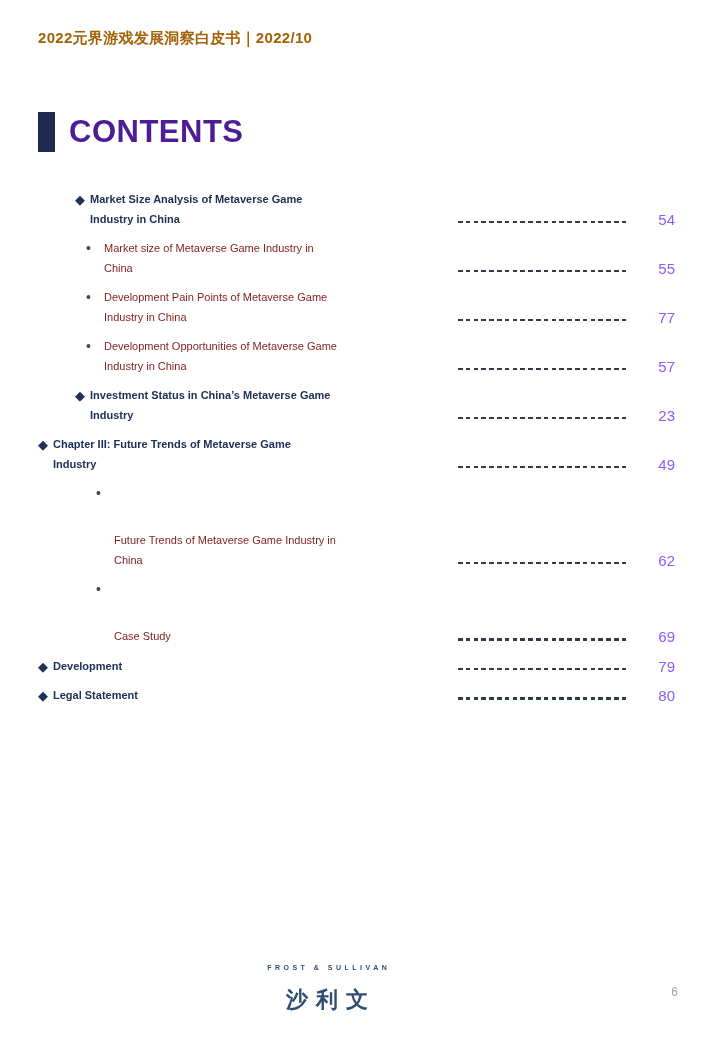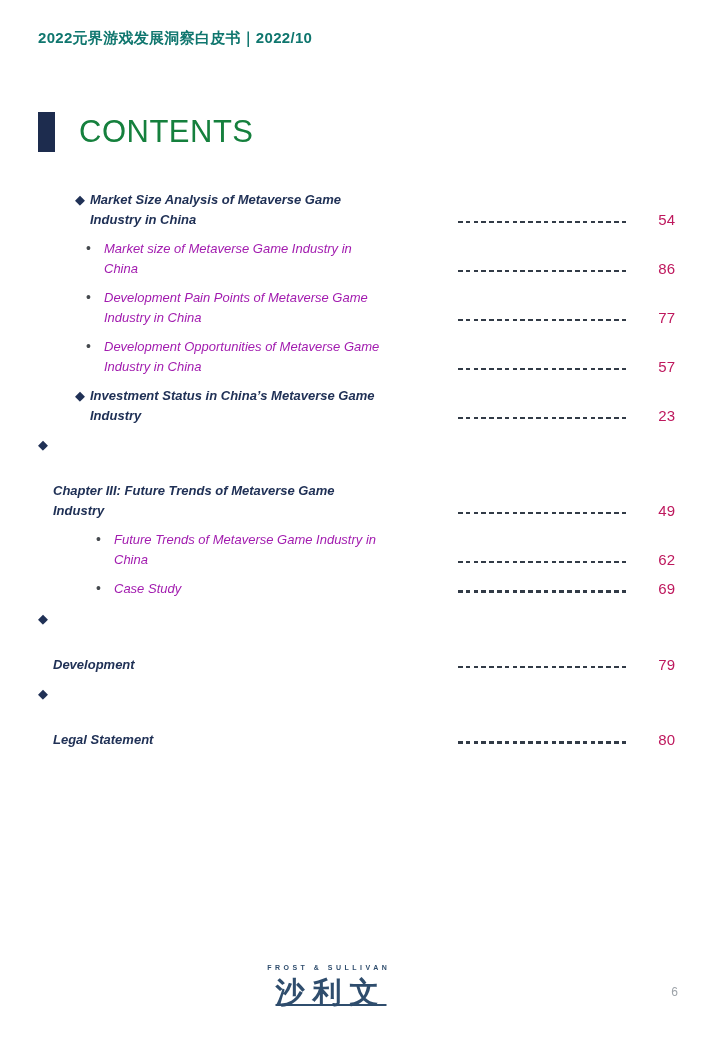--- a/index.html
+++ b/index.html
@@ -12,42 +12,42 @@
     overflow: hidden;
   }
 
   
   .doc-header {
     position: absolute;
     top: 29px;
     left: 38px;
     font-size: 15px;
     font-weight: bold;
-    color: #0f766e;
+    color: #a16207;
     letter-spacing: 0.3px;
   }
 
   
   .contents-heading {
     position: absolute;
     top: 112px;
     left: 38px;
     display: flex;
     align-items: center;
   }
   .contents-bar {
     width: 17px;
     height: 40px;
     background: #1d2c4e;
   }
   .contents-title {
-    margin-left: 24px;
+    margin-left: 14px;
     font-size: 31px;
-    font-weight: normal;
-    color: #15803d;
+    font-weight: bold;
+    color: #4c1d95;
     letter-spacing: 0.5px;
   }
 
   
   .toc {
     position: absolute;
     top: 190px;
     left: 38px;
     width: 652px;
   }
@@ -59,52 +59,51 @@
     width: 420px;
     position: relative;
     box-sizing: border-box;
   }
   .marker {
     position: absolute;
     top: 0;
     line-height: 19.5px;
   }
   .lvl1 .marker  { left: 0; }
-  .lvl1 .toc-text  { padding-left: 15px; margin-top: 46px; }
+  .lvl1 .toc-text  { padding-left: 15px; }
   .lvl2 .marker  { left: 37px; }
   .lvl2 .toc-text  { padding-left: 52px; }
   .lvl3a .marker { left: 48px; }
   .lvl3a .toc-text { padding-left: 66px; }
   .lvl3b .marker { left: 58px; }
-  .lvl3b .toc-text { padding-left: 76px; }
+  .lvl3b .toc-text { padding-left: 76px; margin-top: 47px; }
 
   .toc-text {
-    font-size: 13px;
+    font-size: 11px;
     line-height: 19.5px;
     white-space: pre-line;
-    font-style: italic;
   }
   .major .toc-text { color: #203156; font-weight: bold; }
   .major .marker   { color: #203156; font-size: 13px; }
-  .minor .toc-text { color: #a21caf; }
+  .minor .toc-text { color: #7f1d1d; }
   .minor .marker   { color: #45494e; font-size: 14px; }
 
   .leader {
     width: 170px;
     align-self: flex-end;
     height: 2.5px;
     margin-bottom: 6px;
     background-image: repeating-linear-gradient(90deg, #323b47 0 4.6px, transparent 4.6px 7.8px);
   }
   .pagenum {
     width: 62px;
     align-self: flex-end;
     font-size: 15px;
     line-height: 19.5px;
-    color: #be185d;
+    color: #8b5cf6;
     text-align: right;
     padding-right: 15px;
     box-sizing: border-box;
   }
 
   
   .footer-logo {
     position: absolute;
     left: 327px;
     top: 964px;
@@ -113,27 +112,26 @@
     color: #2f4d6d;
   }
   .logo-en {
     font-size: 7px;
     font-weight: bold;
     letter-spacing: 3.5px;
     white-space: nowrap;
     padding-left: 3.5px; 
   }
   .logo-cn {
-    font-size: 29px;
+    font-size: 22px;
     font-weight: bold;
     letter-spacing: 8px;
     padding-left: 8px; 
-    margin-top: 2px;
+    margin-top: 14px;
     white-space: nowrap;
-    text-decoration: underline;
   }
   .footer-pagenum {
     position: absolute;
     top: 985px;
     right: 42px;
     font-size: 12px;
     color: #9da3a9;
   }
 </style>
 </head>
@@ -160,21 +158,21 @@
       <div class="pagenum">54</div>
     </div>
 
     <div class="toc-row lvl3a minor">
       <div class="toc-text-wrap">
         <span class="marker">•</span>
         <div class="toc-text">Market size of Metaverse Game Industry in
 China</div>
       </div>
       <div class="leader"></div>
-      <div class="pagenum">86</div>
+      <div class="pagenum">55</div>
     </div>
 
     <div class="toc-row lvl3a minor">
       <div class="toc-text-wrap">
         <span class="marker">•</span>
         <div class="toc-text">Development Pain Points of Metaverse Game
 Industry in China</div>
       </div>
       <div class="leader"></div>
       <div class="pagenum">77</div>

